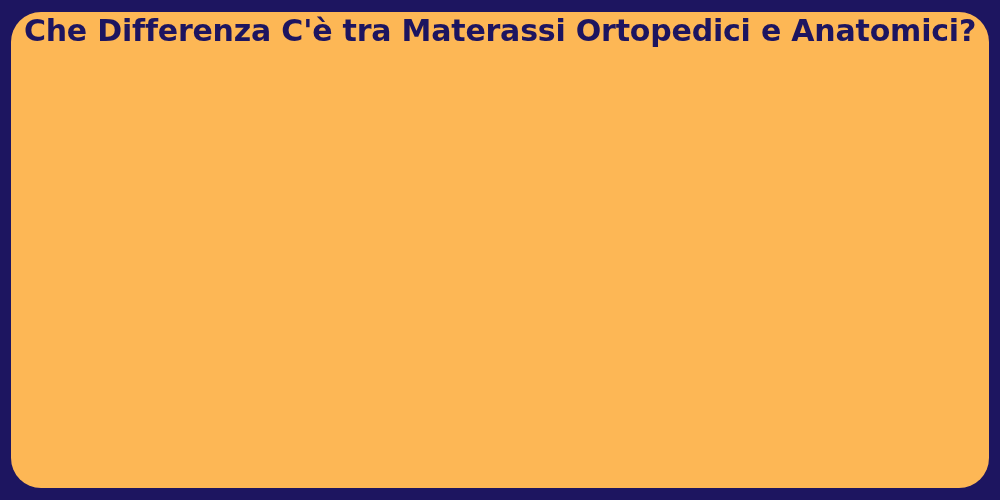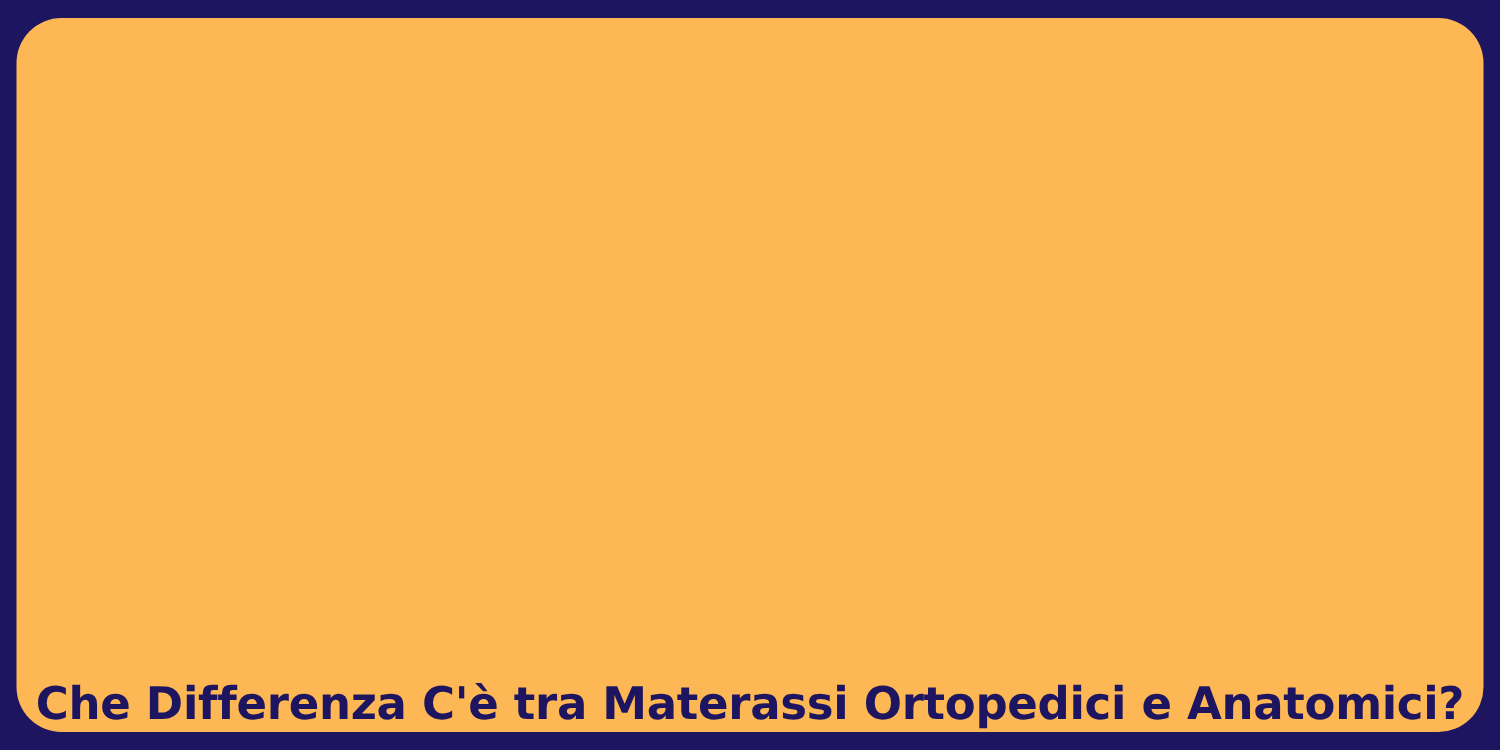--- a/index.html
+++ b/index.html
@@ -23,21 +23,21 @@
     padding: 12px 11px;
   }
 
   .hero-card {
     box-sizing: border-box;
     width: 100%;
     height: 100%;
     background: #fdb755;
     border-radius: 30px;
     display: flex;
-    align-items: flex-end;
+    align-items: flex-start;
     justify-content: center;
     padding: 0 56px;
   }
 
   .hero-title {
     margin: 0;
     color: #1d1560;
     font-family: "DejaVu Sans", "Liberation Sans", sans-serif;
     font-size: 30px;
     font-weight: bold;

